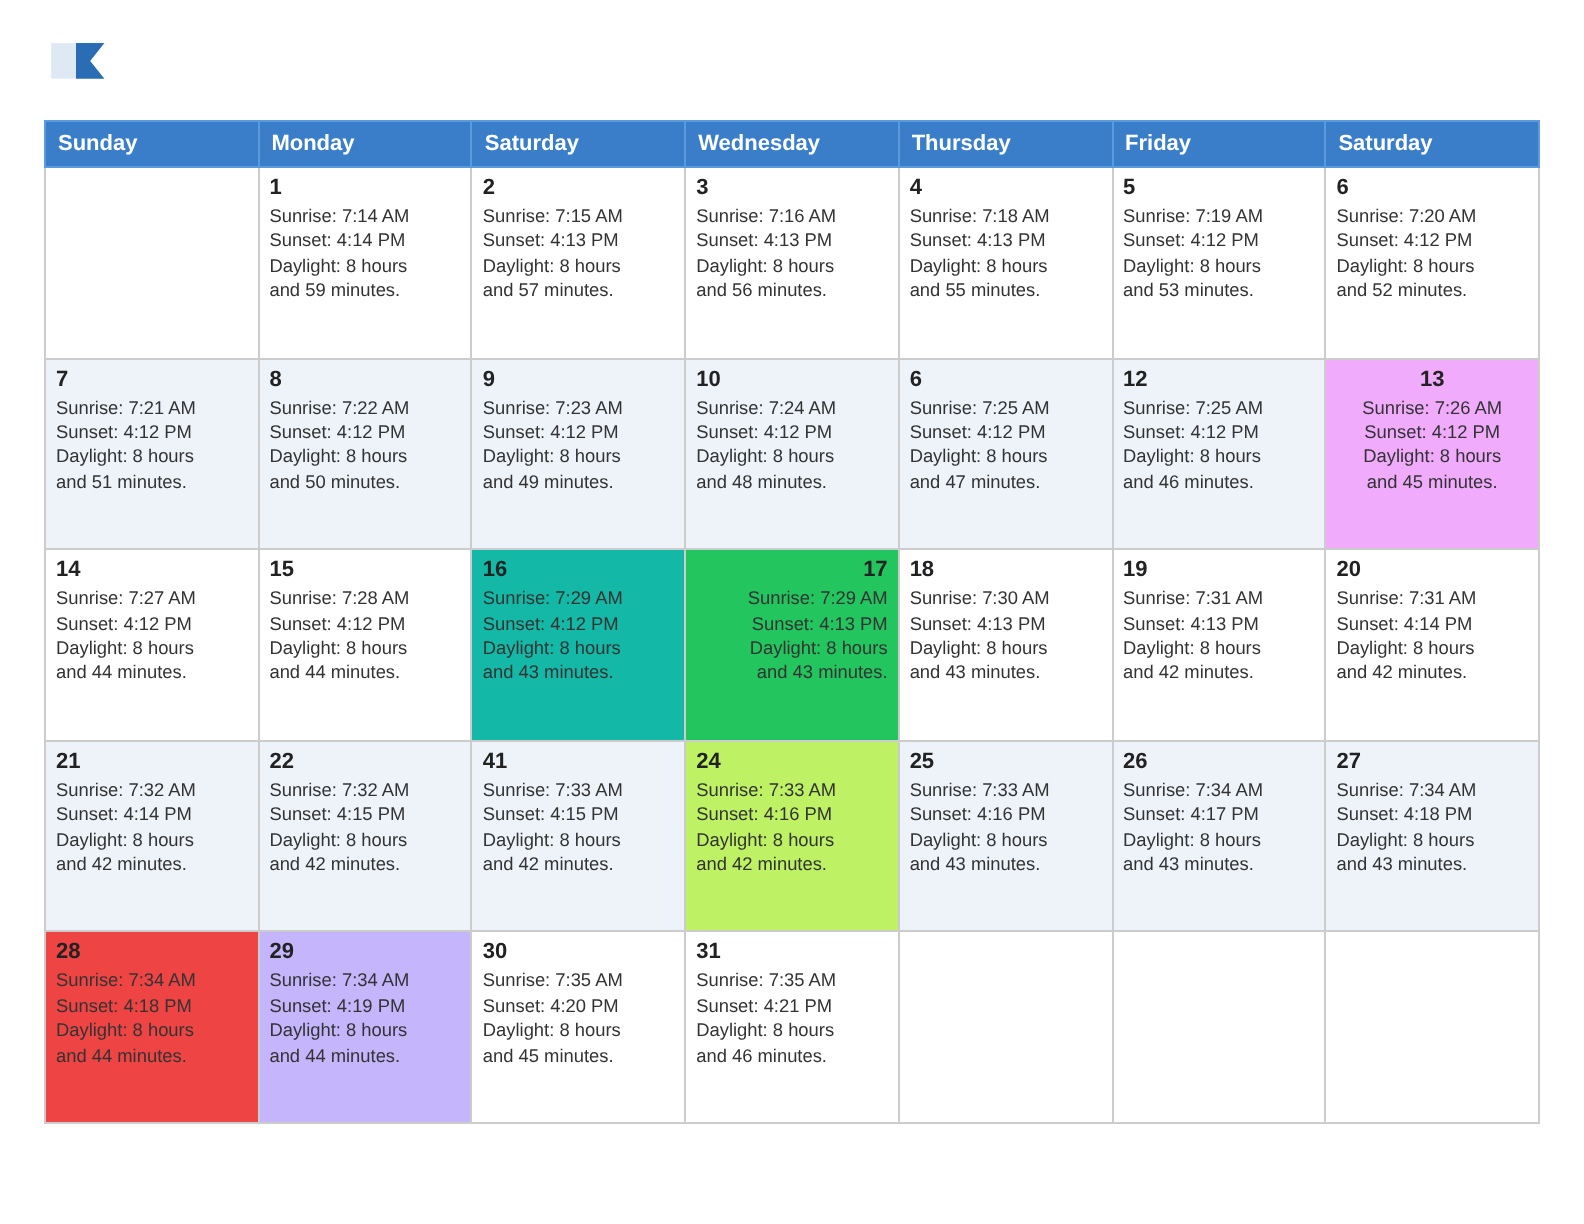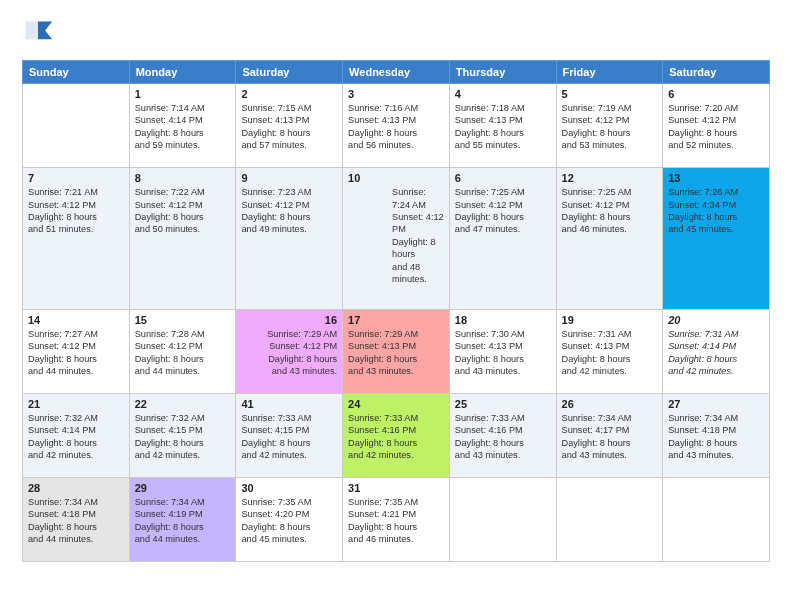--- a/index.html
+++ b/index.html
@@ -197,91 +197,91 @@
           </td>
           <td style="background: rgb(238, 243, 250);">
             <span class="day-num">9</span>
             <div class="day-info" style="white-space: pre-line;">Sunrise: 7:23 AM
 Sunset: 4:12 PM
 Daylight: 8 hours
 and 49 minutes.</div>
           </td>
           <td style="background: rgb(238, 243, 250);">
             <span class="day-num">10</span>
-            <div class="day-info" style="white-space: pre-line; margin-left: 44px;">Sunrise: 7:24 AM
+            <div class="day-info" style="white-space: pre-line;">Sunrise: 7:24 AM
 Sunset: 4:12 PM
 Daylight: 8 hours
 and 48 minutes.</div>
           </td>
           <td style="background: rgb(238, 243, 250);">
             <span class="day-num">6</span>
             <div class="day-info" style="white-space: pre-line;">Sunrise: 7:25 AM
 Sunset: 4:12 PM
 Daylight: 8 hours
 and 47 minutes.</div>
           </td>
           <td style="background: rgb(238, 243, 250);">
             <span class="day-num">12</span>
             <div class="day-info" style="white-space: pre-line;">Sunrise: 7:25 AM
 Sunset: 4:12 PM
 Daylight: 8 hours
 and 46 minutes.</div>
           </td>
-          <td style="background: #0ea5e9;">
+          <td style="background: #f0abfc; text-align: center;">
             <span class="day-num">13</span>
             <div class="day-info" style="white-space: pre-line;">Sunrise: 7:26 AM
-Sunset: 4:34 PM
+Sunset: 4:12 PM
 Daylight: 8 hours
 and 45 minutes.</div>
           </td>
         </tr>
         <tr>
           <td style="background: rgb(255, 255, 255);">
             <span class="day-num">14</span>
             <div class="day-info" style="white-space: pre-line;">Sunrise: 7:27 AM
 Sunset: 4:12 PM
 Daylight: 8 hours
 and 44 minutes.</div>
           </td>
           <td style="background: rgb(255, 255, 255);">
             <span class="day-num">15</span>
             <div class="day-info" style="white-space: pre-line;">Sunrise: 7:28 AM
 Sunset: 4:12 PM
 Daylight: 8 hours
 and 44 minutes.</div>
           </td>
-          <td style="background: #f0abfc; text-align: right;">
+          <td style="background: #14b8a6;">
             <span class="day-num">16</span>
             <div class="day-info" style="white-space: pre-line;">Sunrise: 7:29 AM
 Sunset: 4:12 PM
 Daylight: 8 hours
 and 43 minutes.</div>
           </td>
-          <td style="background: #fca5a5;">
+          <td style="background: #22c55e; text-align: right;">
             <span class="day-num">17</span>
             <div class="day-info" style="white-space: pre-line;">Sunrise: 7:29 AM
 Sunset: 4:13 PM
 Daylight: 8 hours
 and 43 minutes.</div>
           </td>
           <td style="background: rgb(255, 255, 255);">
             <span class="day-num">18</span>
             <div class="day-info" style="white-space: pre-line;">Sunrise: 7:30 AM
 Sunset: 4:13 PM
 Daylight: 8 hours
 and 43 minutes.</div>
           </td>
           <td style="background: rgb(255, 255, 255);">
             <span class="day-num">19</span>
             <div class="day-info" style="white-space: pre-line;">Sunrise: 7:31 AM
 Sunset: 4:13 PM
 Daylight: 8 hours
 and 42 minutes.</div>
           </td>
-          <td style="background: rgb(255, 255, 255); font-style: italic;">
+          <td style="background: rgb(255, 255, 255);">
             <span class="day-num">20</span>
             <div class="day-info" style="white-space: pre-line;">Sunrise: 7:31 AM
 Sunset: 4:14 PM
 Daylight: 8 hours
 and 42 minutes.</div>
           </td>
         </tr>
         <tr>
           <td style="background: rgb(238, 243, 250);">
             <span class="day-num">21</span>
@@ -327,21 +327,21 @@
           </td>
           <td style="background: rgb(238, 243, 250);">
             <span class="day-num">27</span>
             <div class="day-info" style="white-space: pre-line;">Sunrise: 7:34 AM
 Sunset: 4:18 PM
 Daylight: 8 hours
 and 43 minutes.</div>
           </td>
         </tr>
         <tr>
-          <td style="background: #e5e5e5;">
+          <td style="background: #ef4444;">
             <span class="day-num">28</span>
             <div class="day-info" style="white-space: pre-line;">Sunrise: 7:34 AM
 Sunset: 4:18 PM
 Daylight: 8 hours
 and 44 minutes.</div>
           </td>
           <td style="background: #c4b5fd;">
             <span class="day-num">29</span>
             <div class="day-info" style="white-space: pre-line;">Sunrise: 7:34 AM
 Sunset: 4:19 PM

